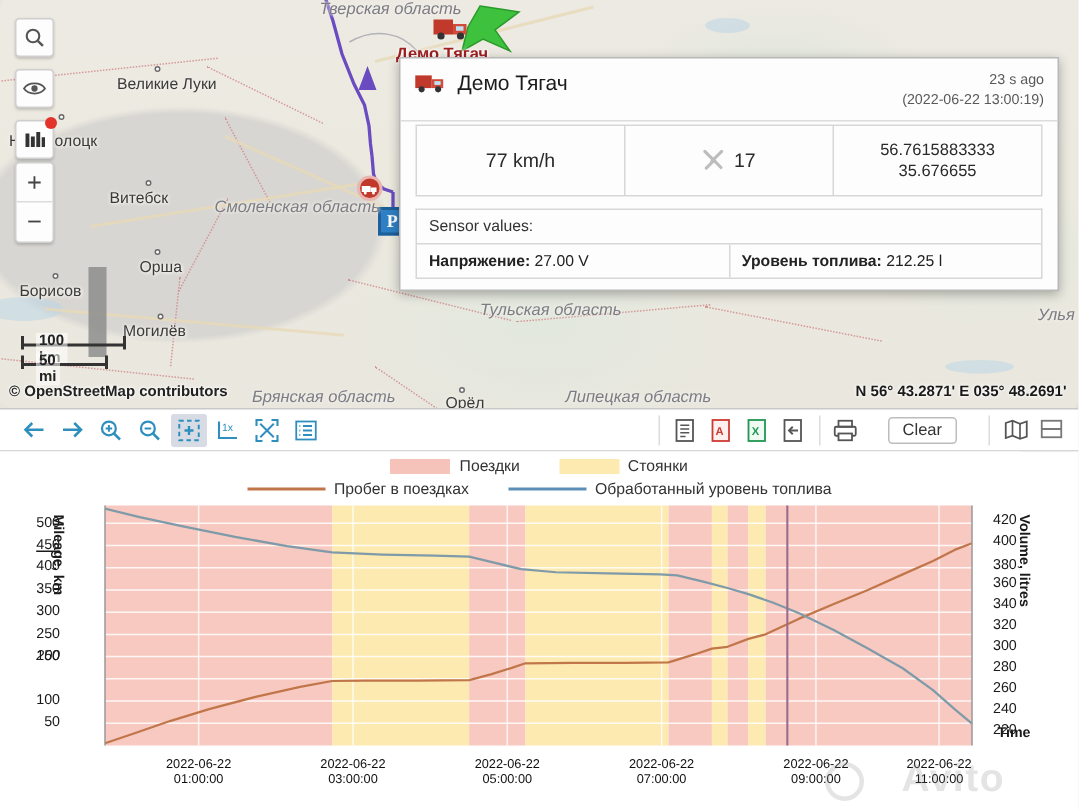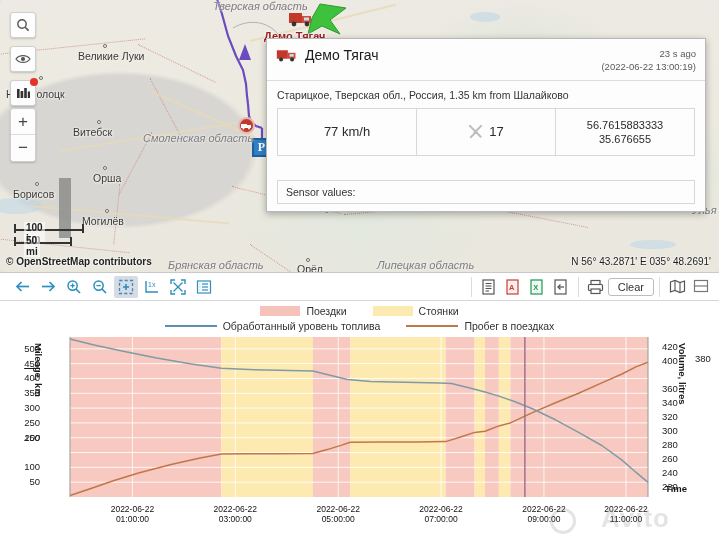--- a/index.html
+++ b/index.html
@@ -142,21 +142,21 @@
     position: absolute; left: 10px; top: 0;
     background: rgba(255,255,255,.55); padding: 0 2px;
   }
   .attribution {
     position: absolute; left: 6px; bottom: 5px;
     font-size: 10px; color: #222; font-weight: bold;
     text-shadow: 0 0 3px #fff, 0 0 2px #fff;
   }
   .coord-readout {
     position: absolute; right: 8px; bottom: 5px;
-    font-size: 10px; font-weight: normal; color: #1a1a1a;
+    font-size: 10px; font-weight: bold; color: #1a1a1a;
     text-shadow: 0 0 3px #fff, 0 0 2px #fff;
     white-space: nowrap;
   }
   .grey-bar {
     position: absolute; left: 59px; top: 178px;
     width: 12px; height: 60px;
     background: #8d8d8d; opacity: .85;
   }
 
   
@@ -188,21 +188,21 @@
   }
   .pop-stat {
     flex: 1; text-align: center;
     padding: 9px 2px; font-size: 13px; color: #2a2a2a;
     border-right: 1px solid #d7d7d7;
     display: flex; align-items: center; justify-content: center; gap: 6px;
     min-height: 40px;
   }
   .pop-stat:last-child { border-right: none; }
   .pop-coords { font-size: 11px; line-height: 1.3; text-align: center; }
-  .pop-sensors { margin: 24px 10px 0 10px; border: 1px solid #d7d7d7; border-bottom: none; }
+  .pop-sensors { margin: 8px 10px 0 10px; border: 1px solid #d7d7d7; border-bottom: none; }
   .sensor-head { padding: 5px 8px; font-size: 10.5px; color: #333; border-bottom: 1px solid #d7d7d7; }
   .sensor-row { display: flex; border-bottom: 1px solid #d7d7d7; }
   .sensor-cell {
     flex: 1; padding: 5px 8px; font-size: 10.5px; color: #222;
     border-right: 1px solid #d7d7d7;
   }
   .sensor-cell:last-child { border-right: none; }
   .sensor-cell b { font-weight: bold; }
   .pop-pad { height: 7px; }
 
@@ -221,21 +221,21 @@
   .tb-btn {
     width: 24px; height: 22px;
     display: flex; align-items: center; justify-content: center;
     cursor: pointer; border-radius: 2px;
   }
   .tb-btn.active { background: #d6dbe4; }
   .tb-sep { width: 1px; height: 20px; background: #dcdcdc; margin: 0 5px; }
   .tb-clear {
     border: 1px solid #bdbdbd; border-radius: 3px;
     padding: 2px 9px; font-size: 11px; color: #333;
-    background: #fff; cursor: pointer; margin: 0 0;
+    background: #fff; cursor: pointer; margin: 0 16px;
   }
 
   
   #chart {
     position: absolute; left: 0; top: 301px;
     width: 680px; height: 239px;
     background: #fff;
   }
   .legend { position: absolute; left: 0; top: 2px; width: 719px; }
   .legend-row {
@@ -419,21 +419,20 @@
           <circle cx="6" cy="16" r="2.4" fill="#333"></circle>
           <circle cx="19" cy="16" r="2.4" fill="#333"></circle>
         </svg>
         <span>Демо Тягач</span>
       </div>
       <div class="pop-time">
         <div>23 s ago</div>
         <div>(2022-06-22 13:00:19)</div>
       </div>
     </div>
-    <div class="pop-addr">Старицкое, Тверская обл., Россия, 1.35 km from Шалайково</div>
     <div class="pop-stats">
       <div class="pop-stat">77 km/h</div>
       <div class="pop-stat">
         <svg width="15" height="15" viewBox="0 0 16 16">
           <g stroke="#bdbdbd" stroke-width="2.2" stroke-linecap="round">
             <line x1="2" y1="2" x2="9" y2="9"></line>
             <line x1="14" y1="2" x2="7" y2="9"></line>
             <line x1="3" y1="14" x2="8" y2="9"></line>
             <line x1="13.5" y1="13.5" x2="8.5" y2="8.5"></line>
           </g>
@@ -442,20 +441,30 @@
       </div>
       <div class="pop-stat">
         <div class="pop-coords">
           <div>56.7615883333</div>
           <div>35.676655</div>
         </div>
       </div>
     </div>
     <div class="pop-sensors">
       <div class="sensor-head">Sensor values:</div>
+      <div class="sensor-row">
+        <div class="sensor-cell">
+          <b>Напряжение:</b>
+          <span>27.00 V</span>
+        </div>
+        <div class="sensor-cell">
+          <b>Уровень топлива:</b>
+          <span>212.25 l</span>
+        </div>
+      </div>
     </div>
     <div class="pop-pad"></div>
   </div>
 
   <div id="toolbar">
     <div class="tb-left">
       <div class="tb-btn">
         <svg width="17" height="15" viewBox="0 0 17 15">
           <line x1="15" y1="7.5" x2="3" y2="7.5" stroke="#2e8fbe" stroke-width="1.7"></line>
           <polyline points="7.5,3 3,7.5 7.5,12" fill="none" stroke="#2e8fbe" stroke-width="1.7"></polyline>
@@ -584,26 +593,26 @@
           <span class="lg-swatch" style="background:#f6c3bb;"></span>
           <span>Поездки</span>
         </div>
         <div class="legend-item">
           <span class="lg-swatch" style="background:#fdeab0;"></span>
           <span>Стоянки</span>
         </div>
       </div>
       <div class="legend-row">
         <div class="legend-item">
+          <span class="lg-line" style="border-color:#c1764a;"></span>
+          <span>Пробег в поездках</span>
+        </div>
+        <div class="legend-item">
           <span class="lg-line" style="border-color:#5b8fb5;"></span>
           <span>Обработанный уровень топлива</span>
-        </div>
-        <div class="legend-item">
-          <span class="lg-line" style="border-color:#c1764a;"></span>
-          <span>Пробег в поездках</span>
         </div>
       </div>
     </div>
 
     <div class="plot-wrap">
       <svg class="plot-svg" id="plot" width="719" height="205" viewBox="0 0 719 205">
           <rect x="70" y="2" width="151.436" height="160" fill="#f8c9c0"></rect>
           <rect x="221.436" y="2" width="91.32399999999998" height="160" fill="#fdeab0"></rect>
           <rect x="312.76" y="2" width="37.56999999999999" height="160" fill="#f8c9c0"></rect>
           <rect x="350.33" y="2" width="95.37" height="160" fill="#fdeab0"></rect>
@@ -646,21 +655,21 @@
           <div class="ax-lbl" style="left: 40px; top: 22.6667px; transform: translateX(-100%); text-decoration: underline;">450</div>
           <div class="ax-lbl" style="left: 40px; top: 7.85185px; transform: translateX(-100%);">500</div>
           <div class="ax-lbl" style="left: 662px; top: 145.565px;">220</div>
           <div class="ax-lbl" style="left: 662px; top: 131.652px;">240</div>
           <div class="ax-lbl" style="left: 662px; top: 117.739px;">260</div>
           <div class="ax-lbl" style="left: 662px; top: 103.826px;">280</div>
           <div class="ax-lbl" style="left: 662px; top: 89.913px;">300</div>
           <div class="ax-lbl" style="left: 662px; top: 76px;">320</div>
           <div class="ax-lbl" style="left: 662px; top: 62.087px;">340</div>
           <div class="ax-lbl" style="left: 662px; top: 48.1739px;">360</div>
-          <div class="ax-lbl" style="left: 662px; top: 18px; margin-left: 33px;">380</div>
+          <div class="ax-lbl" style="left: 662px; top: 36px;">380</div>
           <div class="ax-lbl" style="left: 662px; top: 20.3478px;">400</div>
           <div class="ax-lbl" style="left: 662px; top: 6.43478px;">420</div>
           <div class="xtick" style="left: 92.424px; top: 170px; width: 80px;">
             <div>2022-06-22</div>
             <div>01:00:00</div>
           </div>
           <div class="xtick" style="left: 195.308px; top: 170px; width: 80px;">
             <div>2022-06-22</div>
             <div>03:00:00</div>
           </div>

